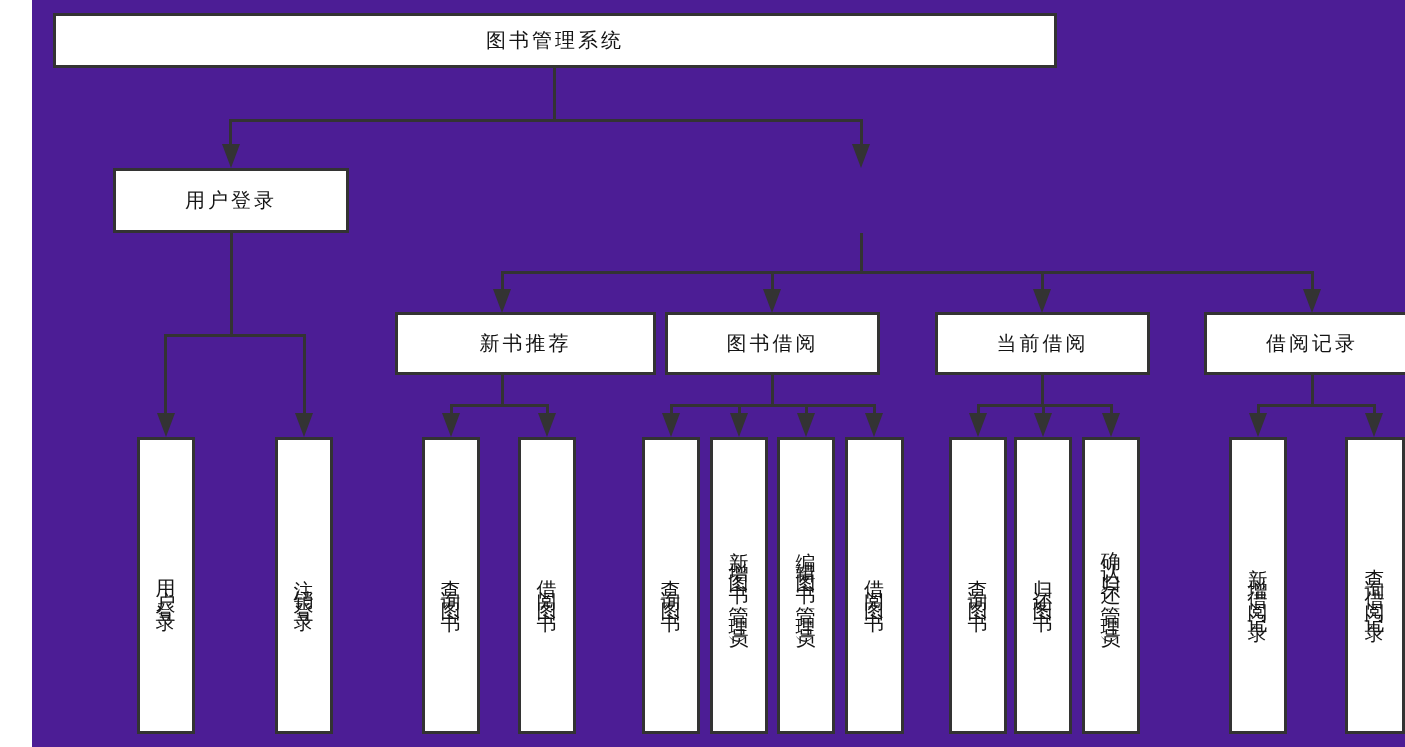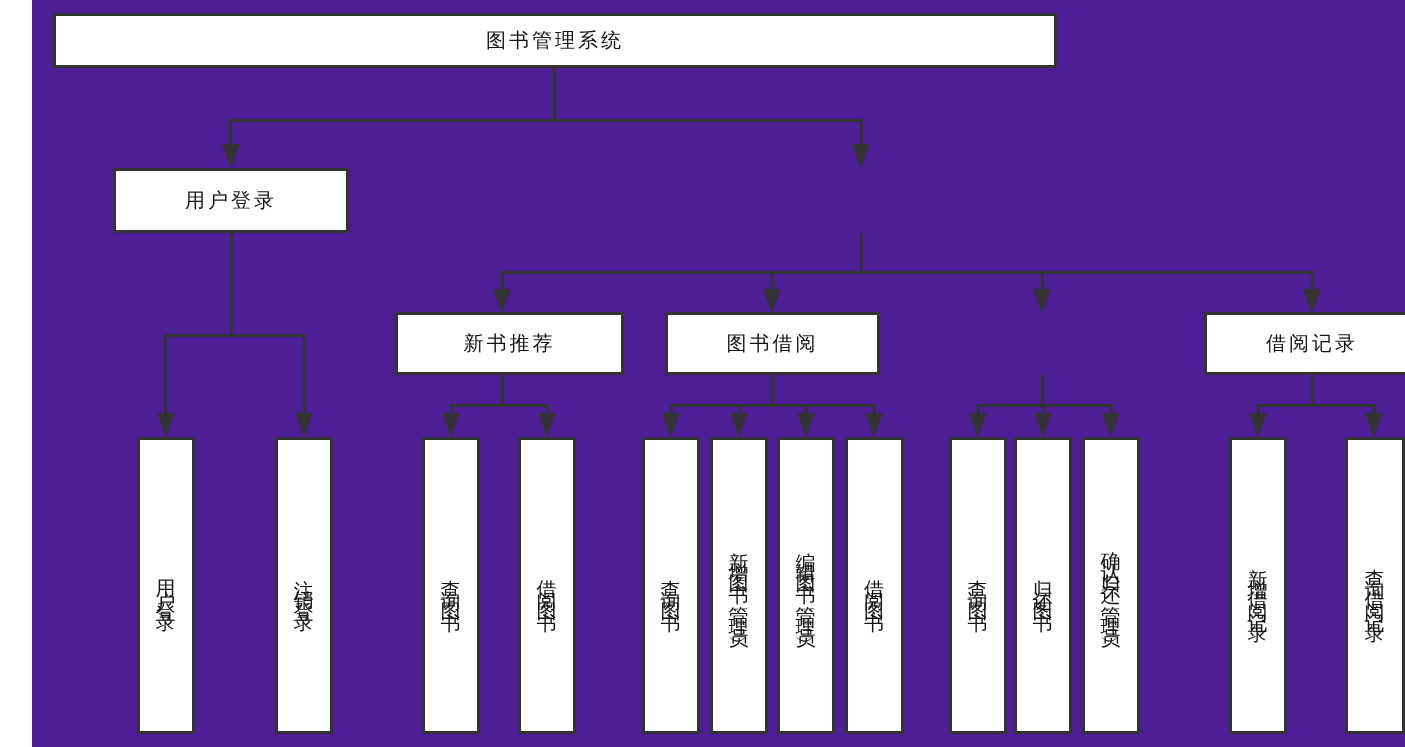--- a/index.html
+++ b/index.html
@@ -56,22 +56,23 @@
   <div class="line" style="left:470px;top:271px;width:811px;height:3px;"></div>
   <div class="line" style="left:469px;top:271px;width:3px;height:20px;"></div>
   <div class="arrow" style="left:461px;top:289px;"></div>
   <div class="line" style="left:739px;top:271px;width:3px;height:20px;"></div>
   <div class="arrow" style="left:731px;top:289px;"></div>
   <div class="line" style="left:1009px;top:271px;width:3px;height:20px;"></div>
   <div class="arrow" style="left:1001px;top:289px;"></div>
   <div class="line" style="left:1279px;top:271px;width:3px;height:20px;"></div>
   <div class="arrow" style="left:1271px;top:289px;"></div>
 
-  <div class="box hbox" style="left:363px;top:312px;width:229px;height:63px;">新书推荐</div>
+  <div class="box hbox" style="left:363px;top:312px;width:261px;height:63px;">新书推荐</div>
   <div class="box hbox" style="left:633px;top:312px;width:215px;height:63px;">图书借阅</div>
+  <div class="box hbox" style="left:903px;top:312px;width:215px;height:63px;">当前借阅</div>
   <div class="box hbox" style="left:1172px;top:312px;width:216px;height:63px;">借阅记录</div>
 
   <div class="line" style="left:469px;top:375px;width:3px;height:30px;"></div>
   <div class="line" style="left:419px;top:404px;width:97px;height:3px;"></div>
   <div class="line" style="left:418px;top:404px;width:3px;height:15px;"></div>
   <div class="arrow" style="left:410px;top:413px;"></div>
   <div class="line" style="left:514px;top:404px;width:3px;height:15px;"></div>
   <div class="arrow" style="left:506px;top:413px;"></div>
 
   <div class="line" style="left:739px;top:375px;width:3px;height:30px;"></div>

